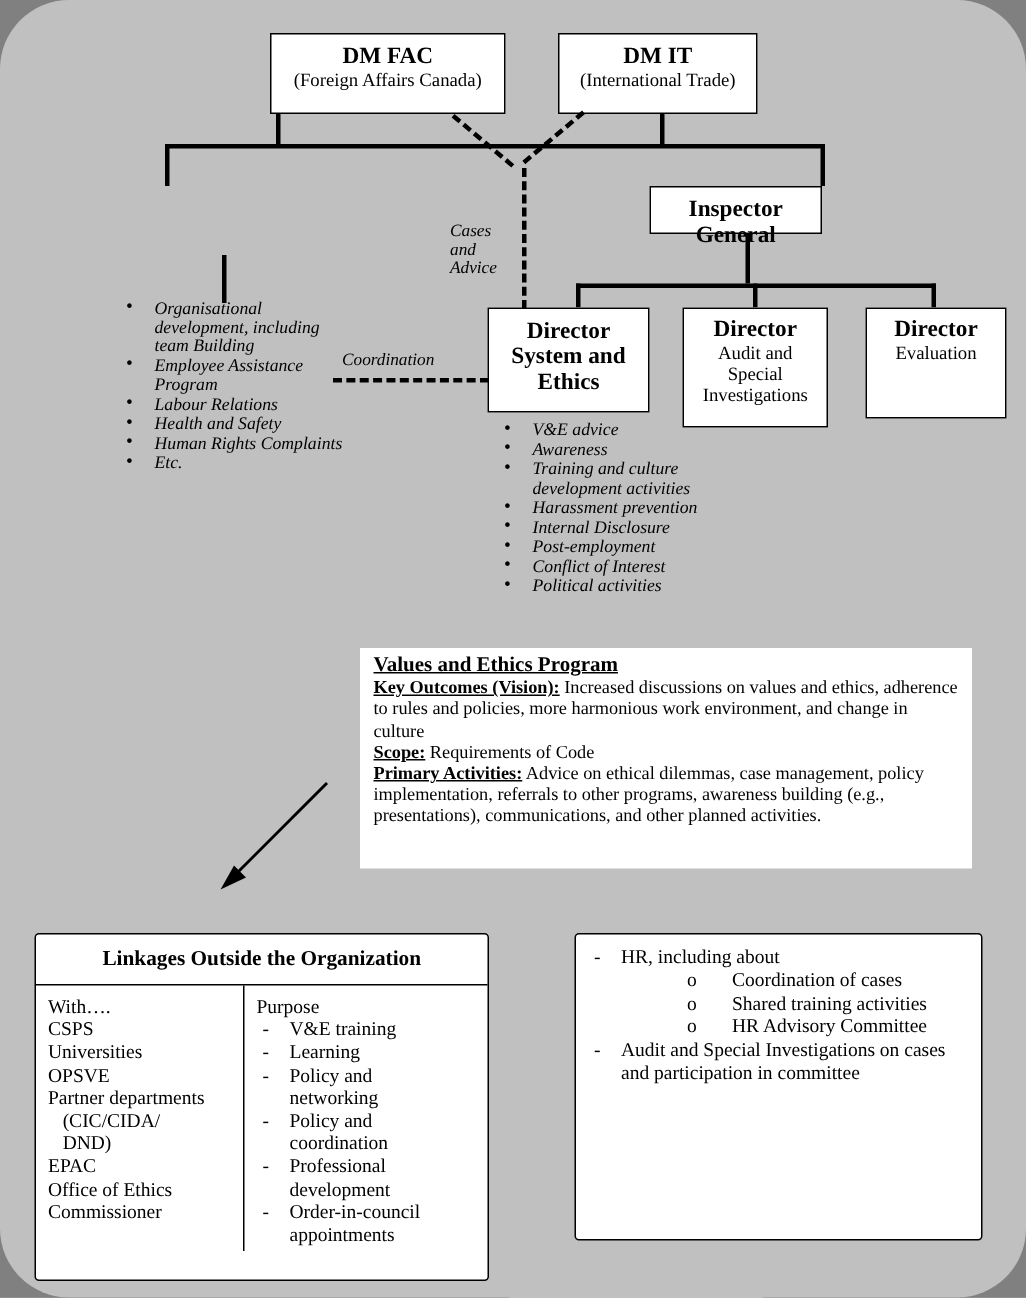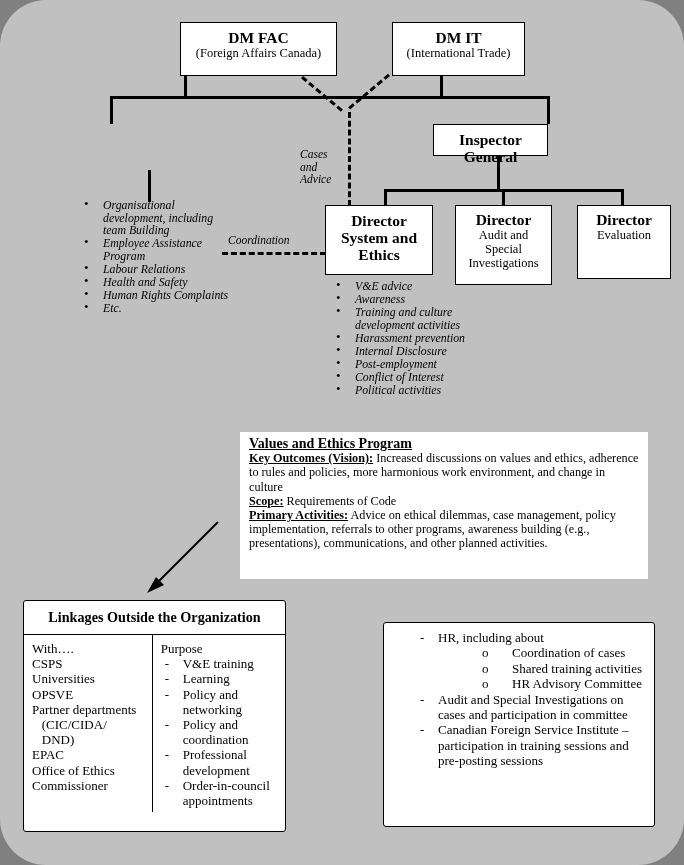--- a/index.html
+++ b/index.html
@@ -48,39 +48,39 @@
                 font-weight:bold;font-size:14.2px;padding:8px 2px 8px 2px;}
   .pcols{display:flex;}
   .pcol{padding:6px 4px 4px 8px;font-size:13px;line-height:15.2px;}
   .pcol.left{width:126px;border-right:1.6px solid #000;}
   .pcol.right{width:131px;}
   .plain{margin:0;padding:0;list-style:none;}
   .plain li{white-space:pre-wrap;}
   .dashli{margin:0;padding:0;list-style:none;}
   .dashli li{position:relative;padding-left:22px;margin-bottom:0px;}
   .dashli li:before{content:"-";position:absolute;left:4px;top:0;}
-  .pbody{padding:7px 6px 6px 8px;font-size:13px;line-height:15.4px;margin-left:24px;}
+  .pbody{padding:7px 6px 6px 8px;font-size:13px;line-height:15.4px;}
   .circli{margin:0;padding:0 0 0 44px;list-style:none;}
   .circli li{position:relative;padding-left:30px;}
   .circli li:before{content:"o";position:absolute;left:0;top:0;}
 
   svg.arrow{position:absolute;left:0;top:0;width:684px;height:865px;
             pointer-events:none;}
 </style>
 </head>
 <body>
 
 <div id="frame">
 
   <div class="box" style="left:180px;top:22px;width:157px;height:54px;padding-top:6px;">
     <div class="t1">DM FAC</div>
     <div class="t2">(Foreign Affairs Canada)</div>
   </div>
 
-  <div class="box" style="left:372px;top:22px;width:133px;height:54px;padding-top:6px;margin-left:20px;">
+  <div class="box" style="left:372px;top:22px;width:133px;height:54px;padding-top:6px;">
     <div class="t1">DM IT</div>
     <div class="t2">(International Trade)</div>
   </div>
 
   <div class="ln vl" style="left:184px;top:76px;height:20px;"></div>
   <div class="ln vl" style="left:440px;top:76px;height:20px;"></div>
 
   <div class="ln hl" style="left:110px;top:96px;width:440px;"></div>
 
   <div class="ln vl" style="left:110px;top:96px;height:28px;"></div>
@@ -160,21 +160,21 @@
     <div>
       <b>Primary Activities:</b><span> Advice on ethical dilemmas, case management, policy implementation, referrals to other programs, awareness building (e.g., presentations), communications, and other planned activities.</span>
     </div>
   </div>
 
   <svg class="arrow" viewBox="0 0 684 865">
     <line x1="218" y1="522" x2="155" y2="585" stroke="#000" stroke-width="2"></line>
     <polygon points="147,593 164,585 156,577" fill="#000"></polygon>
   </svg>
 
-  <div class="panel" style="left:23px;top:600px;width:263px;height:232px;font-family:Liberation Serif, serif;">
+  <div class="panel" style="left:23px;top:622px;width:303px;height:232px;font-family:Liberation Serif, serif;">
     <div class="phead">Linkages Outside the Organization</div>
     <div class="pcols">
       <div class="pcol left">
         <div>With….</div>
         <ul class="plain">
           <li>CSPS</li>
           <li>Universities</li>
           <li>OPSVE</li>
           <li>Partner departments
    (CIC/CIDA/
@@ -203,18 +203,17 @@
       <ul class="dashli">
         <li>
           <span>HR, including about</span>
           <ul class="circli">
             <li>Coordination of cases</li>
             <li>Shared training activities</li>
             <li>HR Advisory Committee</li>
           </ul>
         </li>
         <li>Audit and Special Investigations on cases and participation in committee</li>
-        <li>Canadian Foreign Service Institute – participation in training sessions and pre-posting sessions</li>
       </ul>
     </div>
   </div>
 
 </div>
 
 </body></html>

